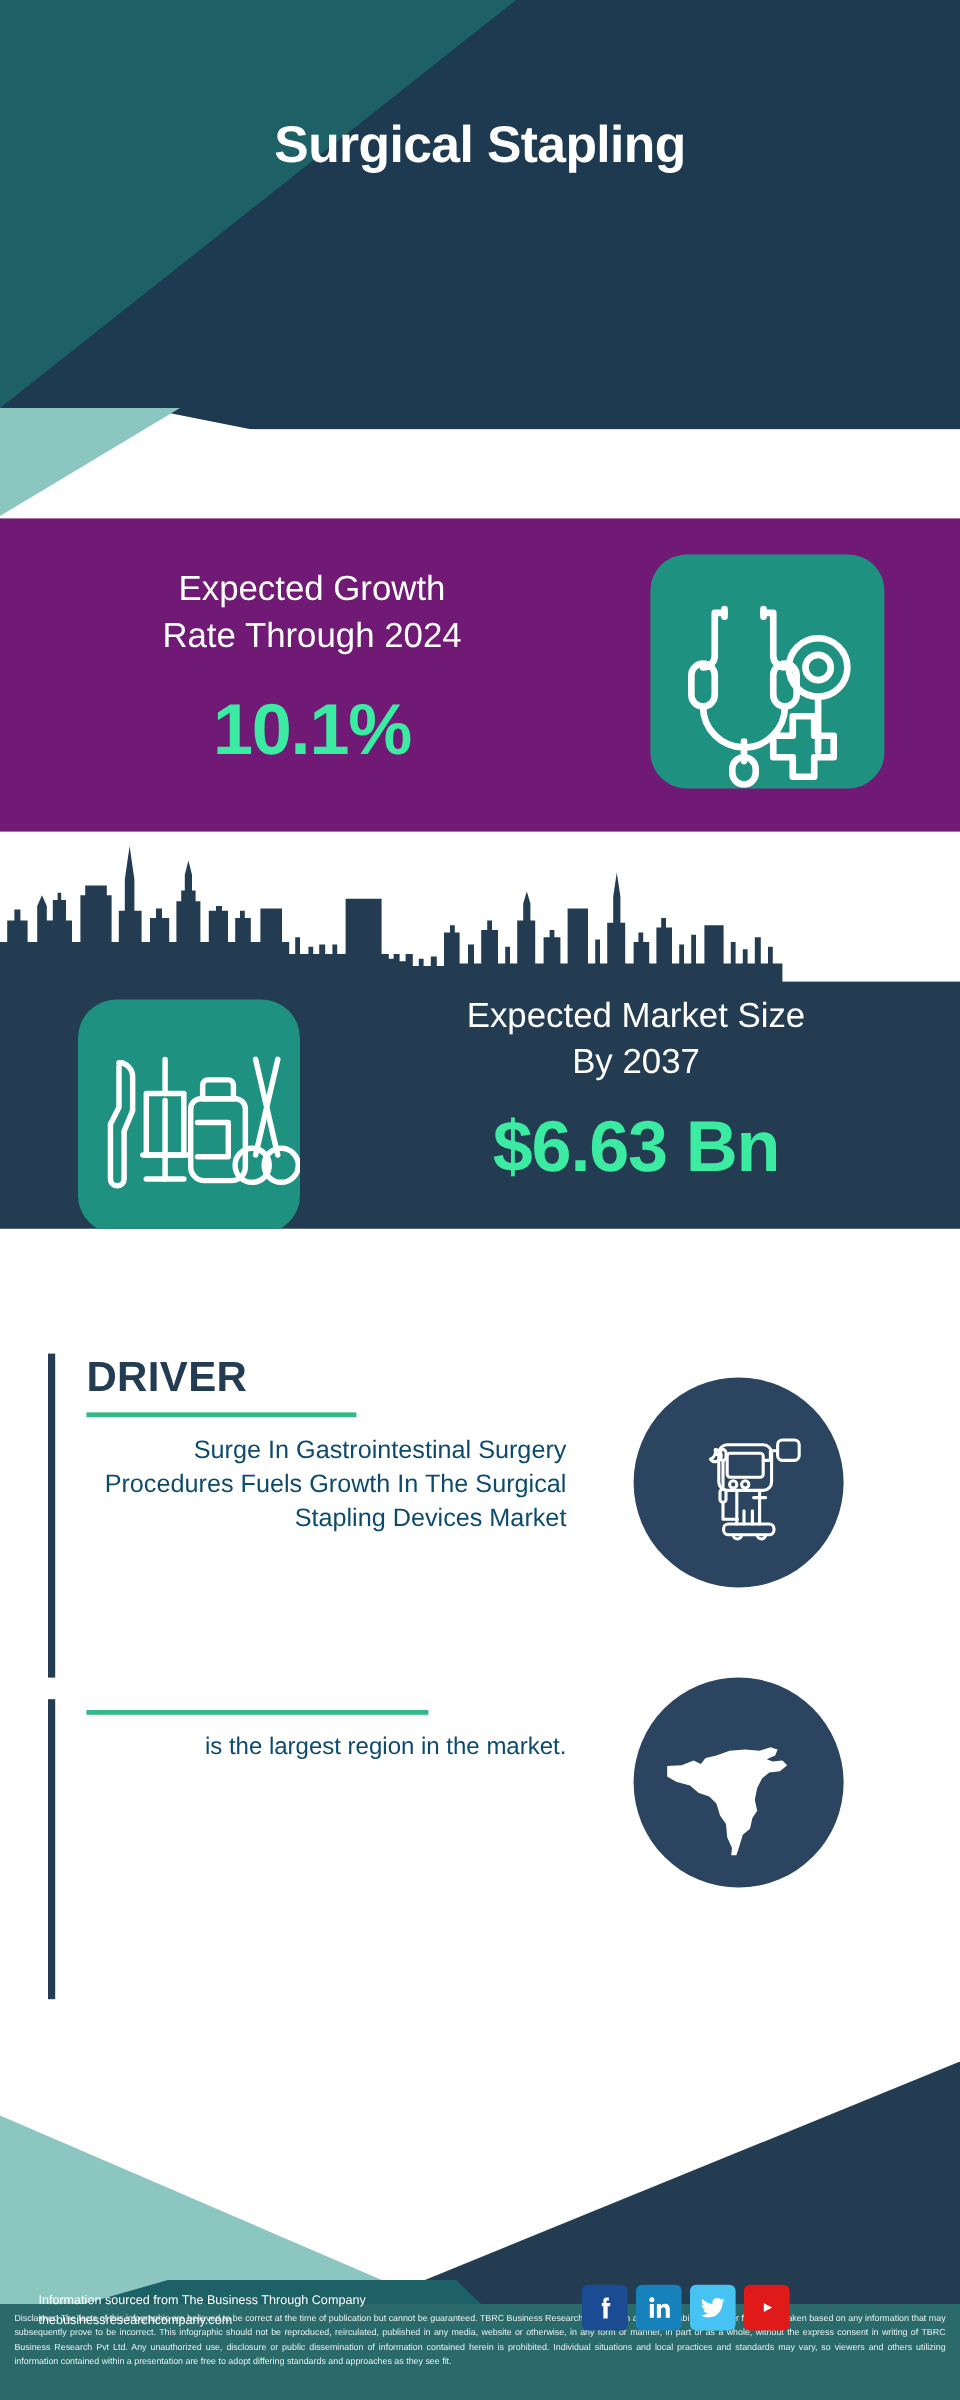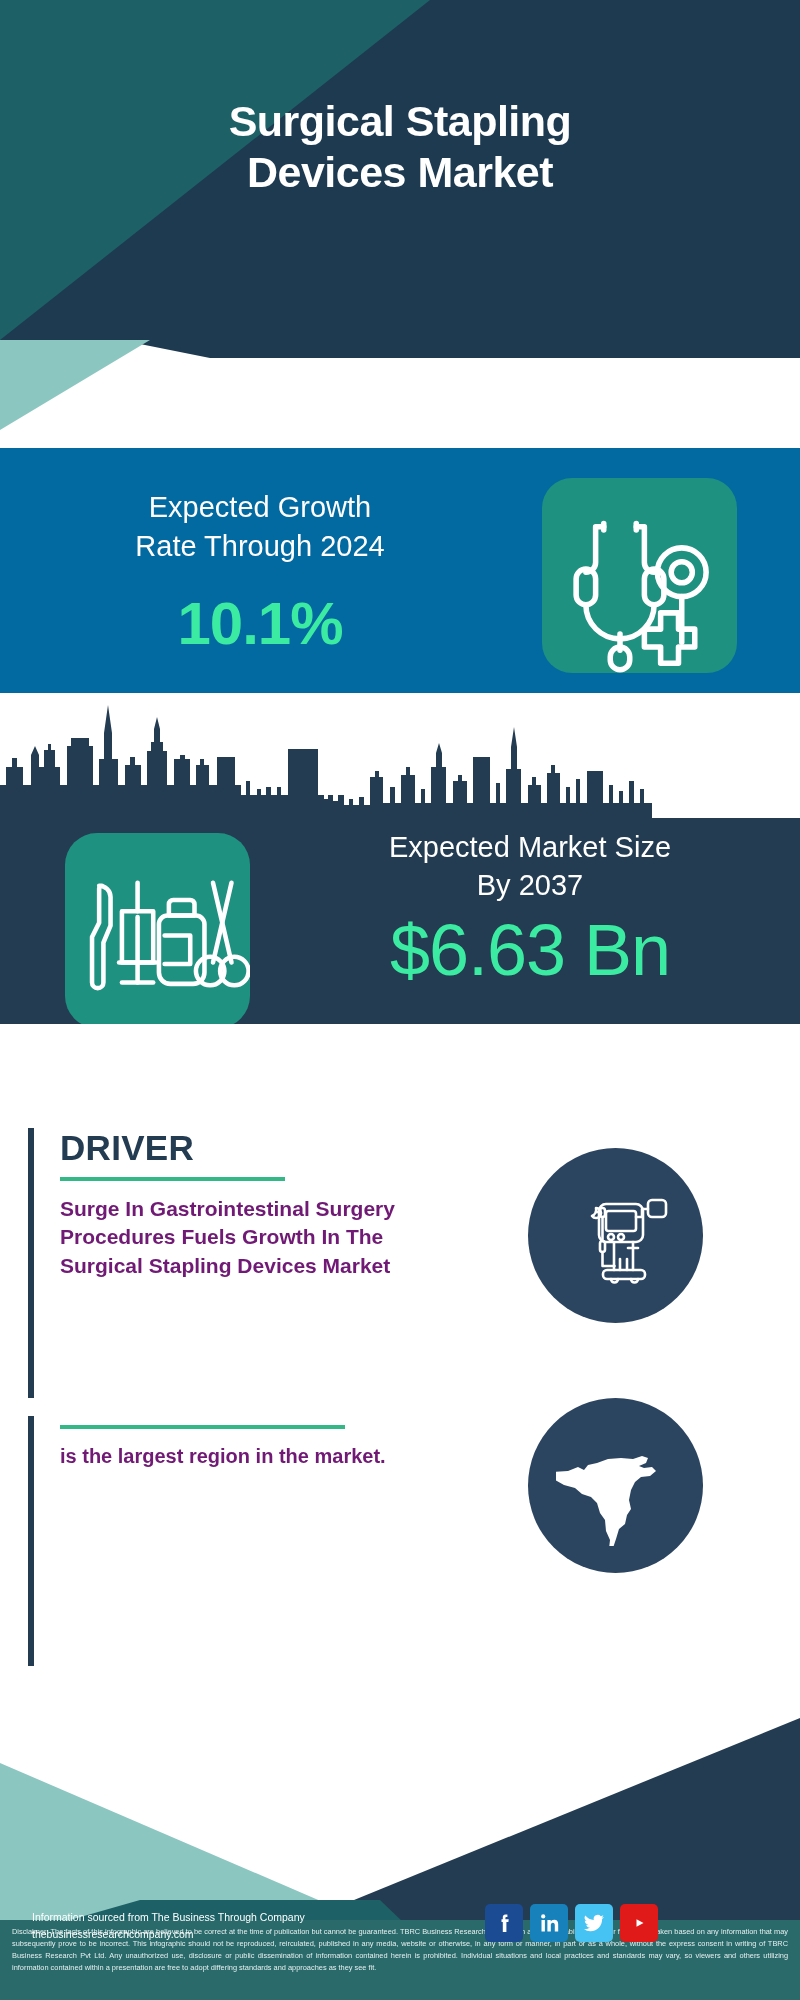--- a/index.html
+++ b/index.html
@@ -45,22 +45,22 @@
     clip-path: polygon(0 0, 150px 0, 0 90px);
   }
   .band-dark-tri {
     position:absolute; left:0; top:340px; width:800px; height:18px;
     background:#1d3a51;
     clip-path: polygon(120px 0, 800px 0, 800px 18px, 210px 18px);
   }
 
   
   .growth {
-    position:absolute; left:0; top:448px; width:800px; height:265px;
-    background:#0369a1;
+    position:absolute; left:0; top:432px; width:800px; height:265px;
+    background:#701a75;
   }
   .growth-text {
     position:absolute; left:25px; top:40px; width:470px;
     text-align:center;
     color:#ffffff;
   }
   .growth-label {
     font-size:29px; line-height:1.33; font-weight:normal;
   }
   .growth-value {
@@ -83,35 +83,35 @@
   .skyline-base {
     position:absolute; left:0; top:125px; width:800px; height:280px;
     background:#233c52;
   }
   .tile-tools { position:absolute; left:65px; top:140px; width:185px; height:195px; border-radius:32px; background:#1e9180; z-index:4;}
   .market-text {
     position:absolute; left:290px; top:135px; width:480px;
     text-align:center; color:#ffffff; z-index:4;
   }
   .market-label { font-size:29px; line-height:1.32; }
-  .market-value { margin-top:4px; font-size:72px; font-weight:normal; color:#3ceba2; letter-spacing:-1px; }
+  .market-value { margin-top:16px; font-size:60px; font-weight:bold; color:#3ceba2; letter-spacing:-1px; }
 
   
   .info-zone { position:absolute; left:0; top:1098px; width:800px; height:620px; background:#ffffff; }
 
-  .info-block { position:absolute; }
+  .info-block { position:absolute;margin-left:12px; }
   .info-bar {
     position:absolute; left:0; top:0; width:6px; background:#233c52;
   }
   .info-body { position:absolute; left:32px; top:0; width:400px; }
   .info-heading {
     color:#233c52; font-weight:bold; letter-spacing:0.3px;
   }
   .info-rule { height:4px; background:#34b888; margin:9px 0 14px 0; }
-  .info-text { color:#701a75; font-weight:bold; line-height:1.35; }
+  .info-text { color:#0c4a6e; font-weight:normal; line-height:1.35;text-align:right; }
 
   .block-driver { left:28px; top:30px; width:600px; height:270px; }
   .block-driver .info-bar { height:270px; }
   .block-driver .info-heading { font-size:35px; }
   .block-driver .info-rule { width:225px; }
   .block-driver .info-text { font-size:21px; }
 
   .block-region { left:28px; top:318px; width:600px; height:250px; }
   .block-region .info-bar { height:250px; }
   .block-region .info-heading { font-size:33px; }
@@ -179,21 +179,20 @@
 </style>
 </head>
 <body>
 
 <div class="page">
 
   <div class="header">
     <div class="header-teal-wedge"></div>
     <div class="header-title">
       <div>Surgical Stapling</div>
-      <div>Devices Market</div>
     </div>
   </div>
 
   <div class="white-band"></div>
   <div class="band-dark-tri"></div>
   <div class="band-teal-tri"></div>
 
   <div class="growth">
     <div class="growth-text">
       <div class="growth-label">

